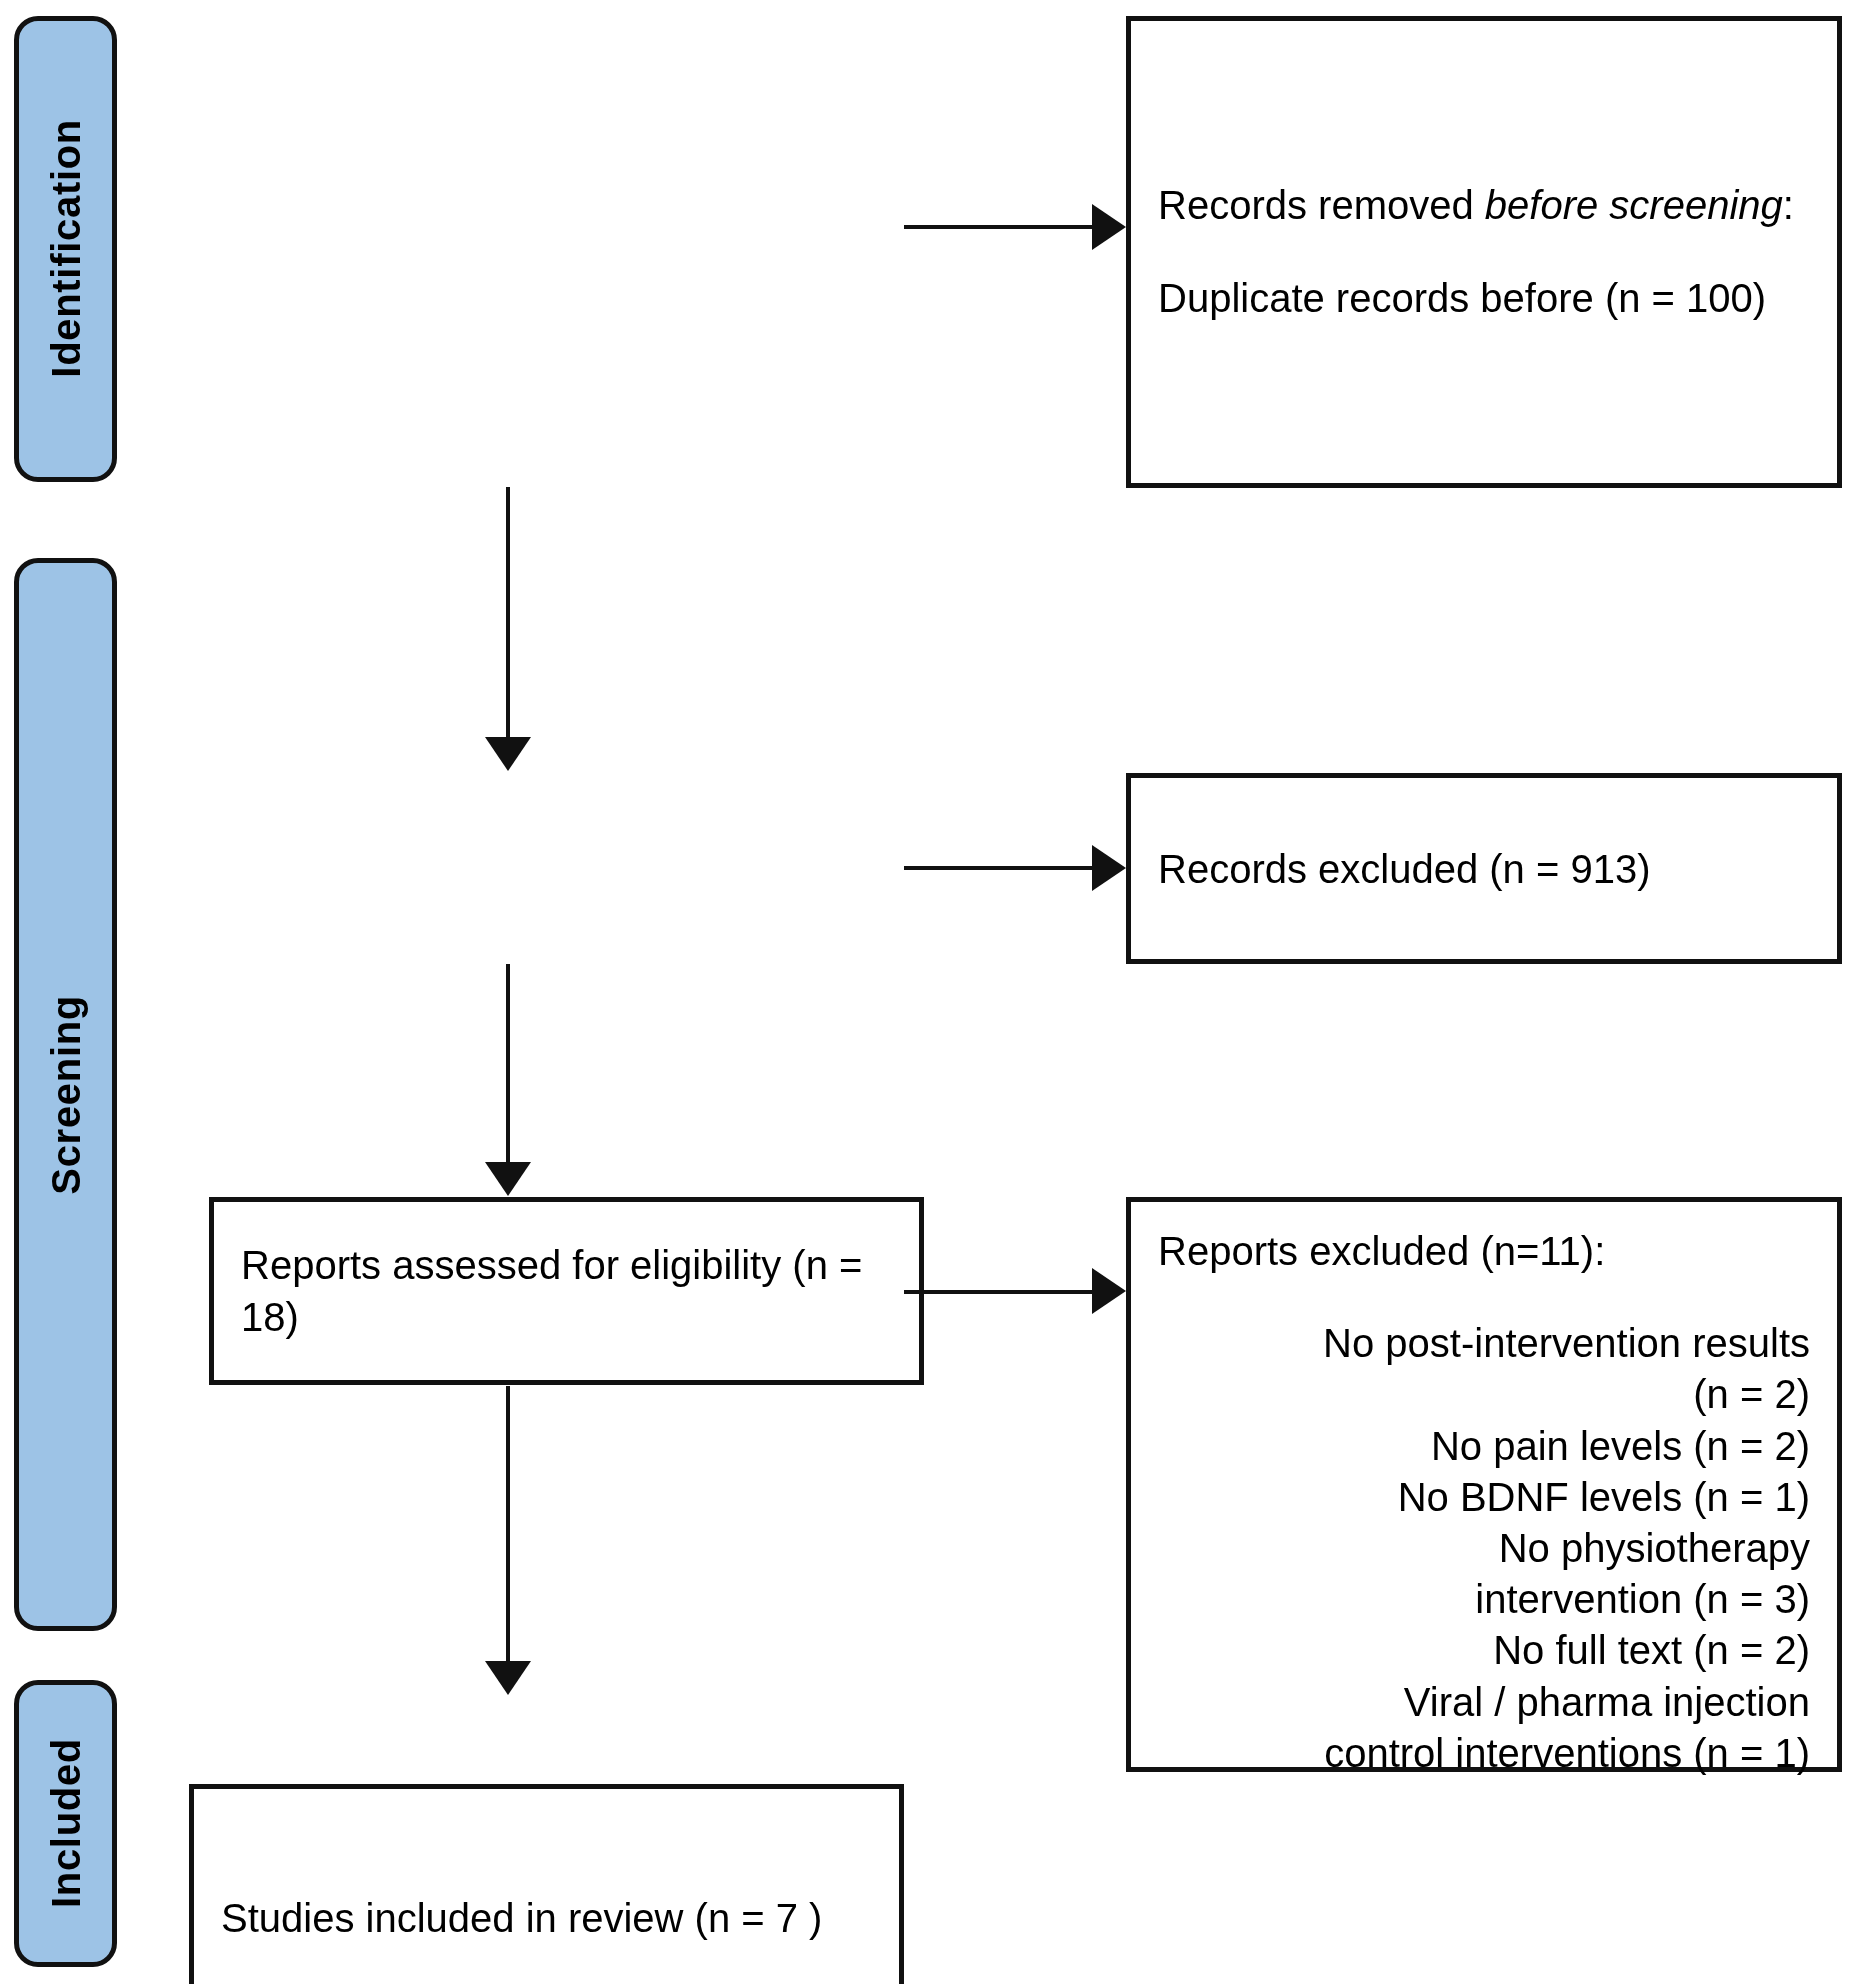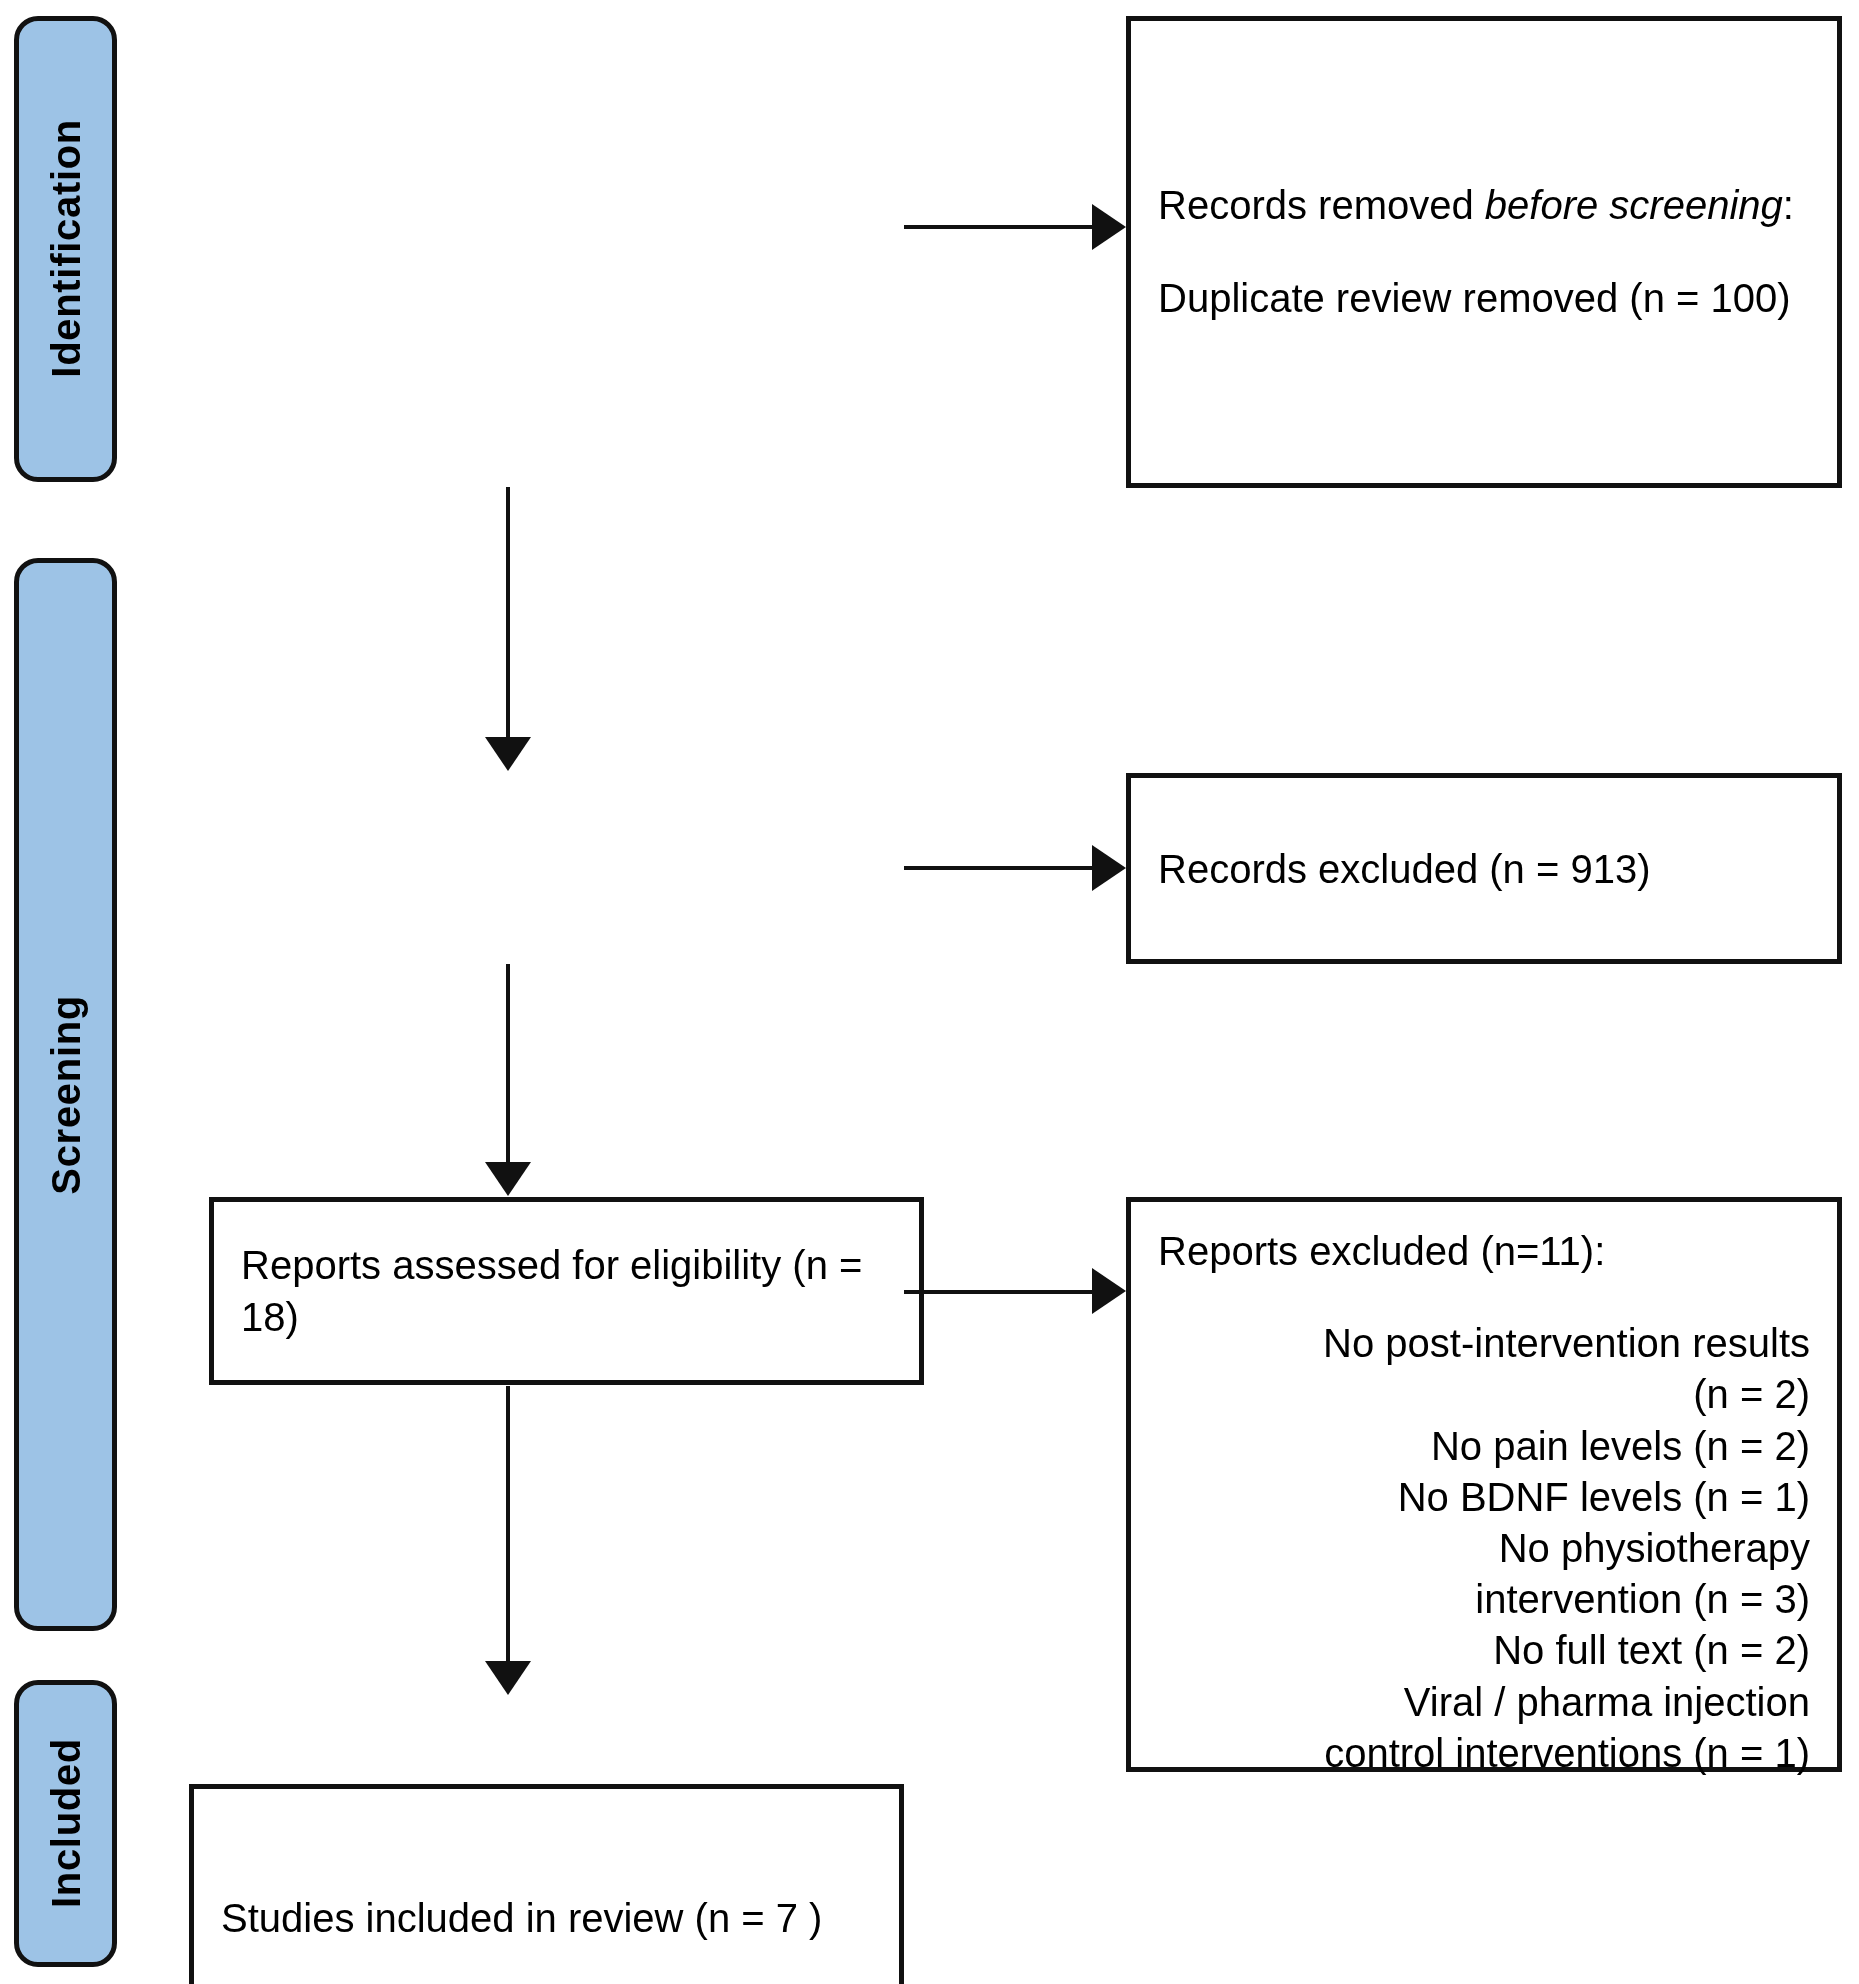--- a/index.html
+++ b/index.html
@@ -115,21 +115,21 @@
   </div>
   <div class="phase" id="phase-included">
     <span class="phase-label">Included</span>
   </div>
 
 
   <div class="box" id="box-records-removed">
     <div class="box-text">
       <span><span>Records removed </span><em>before screening</em><span>:</span></span>
       <span class="spacer"></span>
-      <span>Duplicate review removed</span>
+      <span>Duplicate records before</span>
       <span>(n = 100)</span>
     </div>
   </div>
 
 
   <div class="box" id="box-records-excluded">
     <div class="box-text">
       <span>Records excluded (n = 913)</span>
     </div>
   </div>

